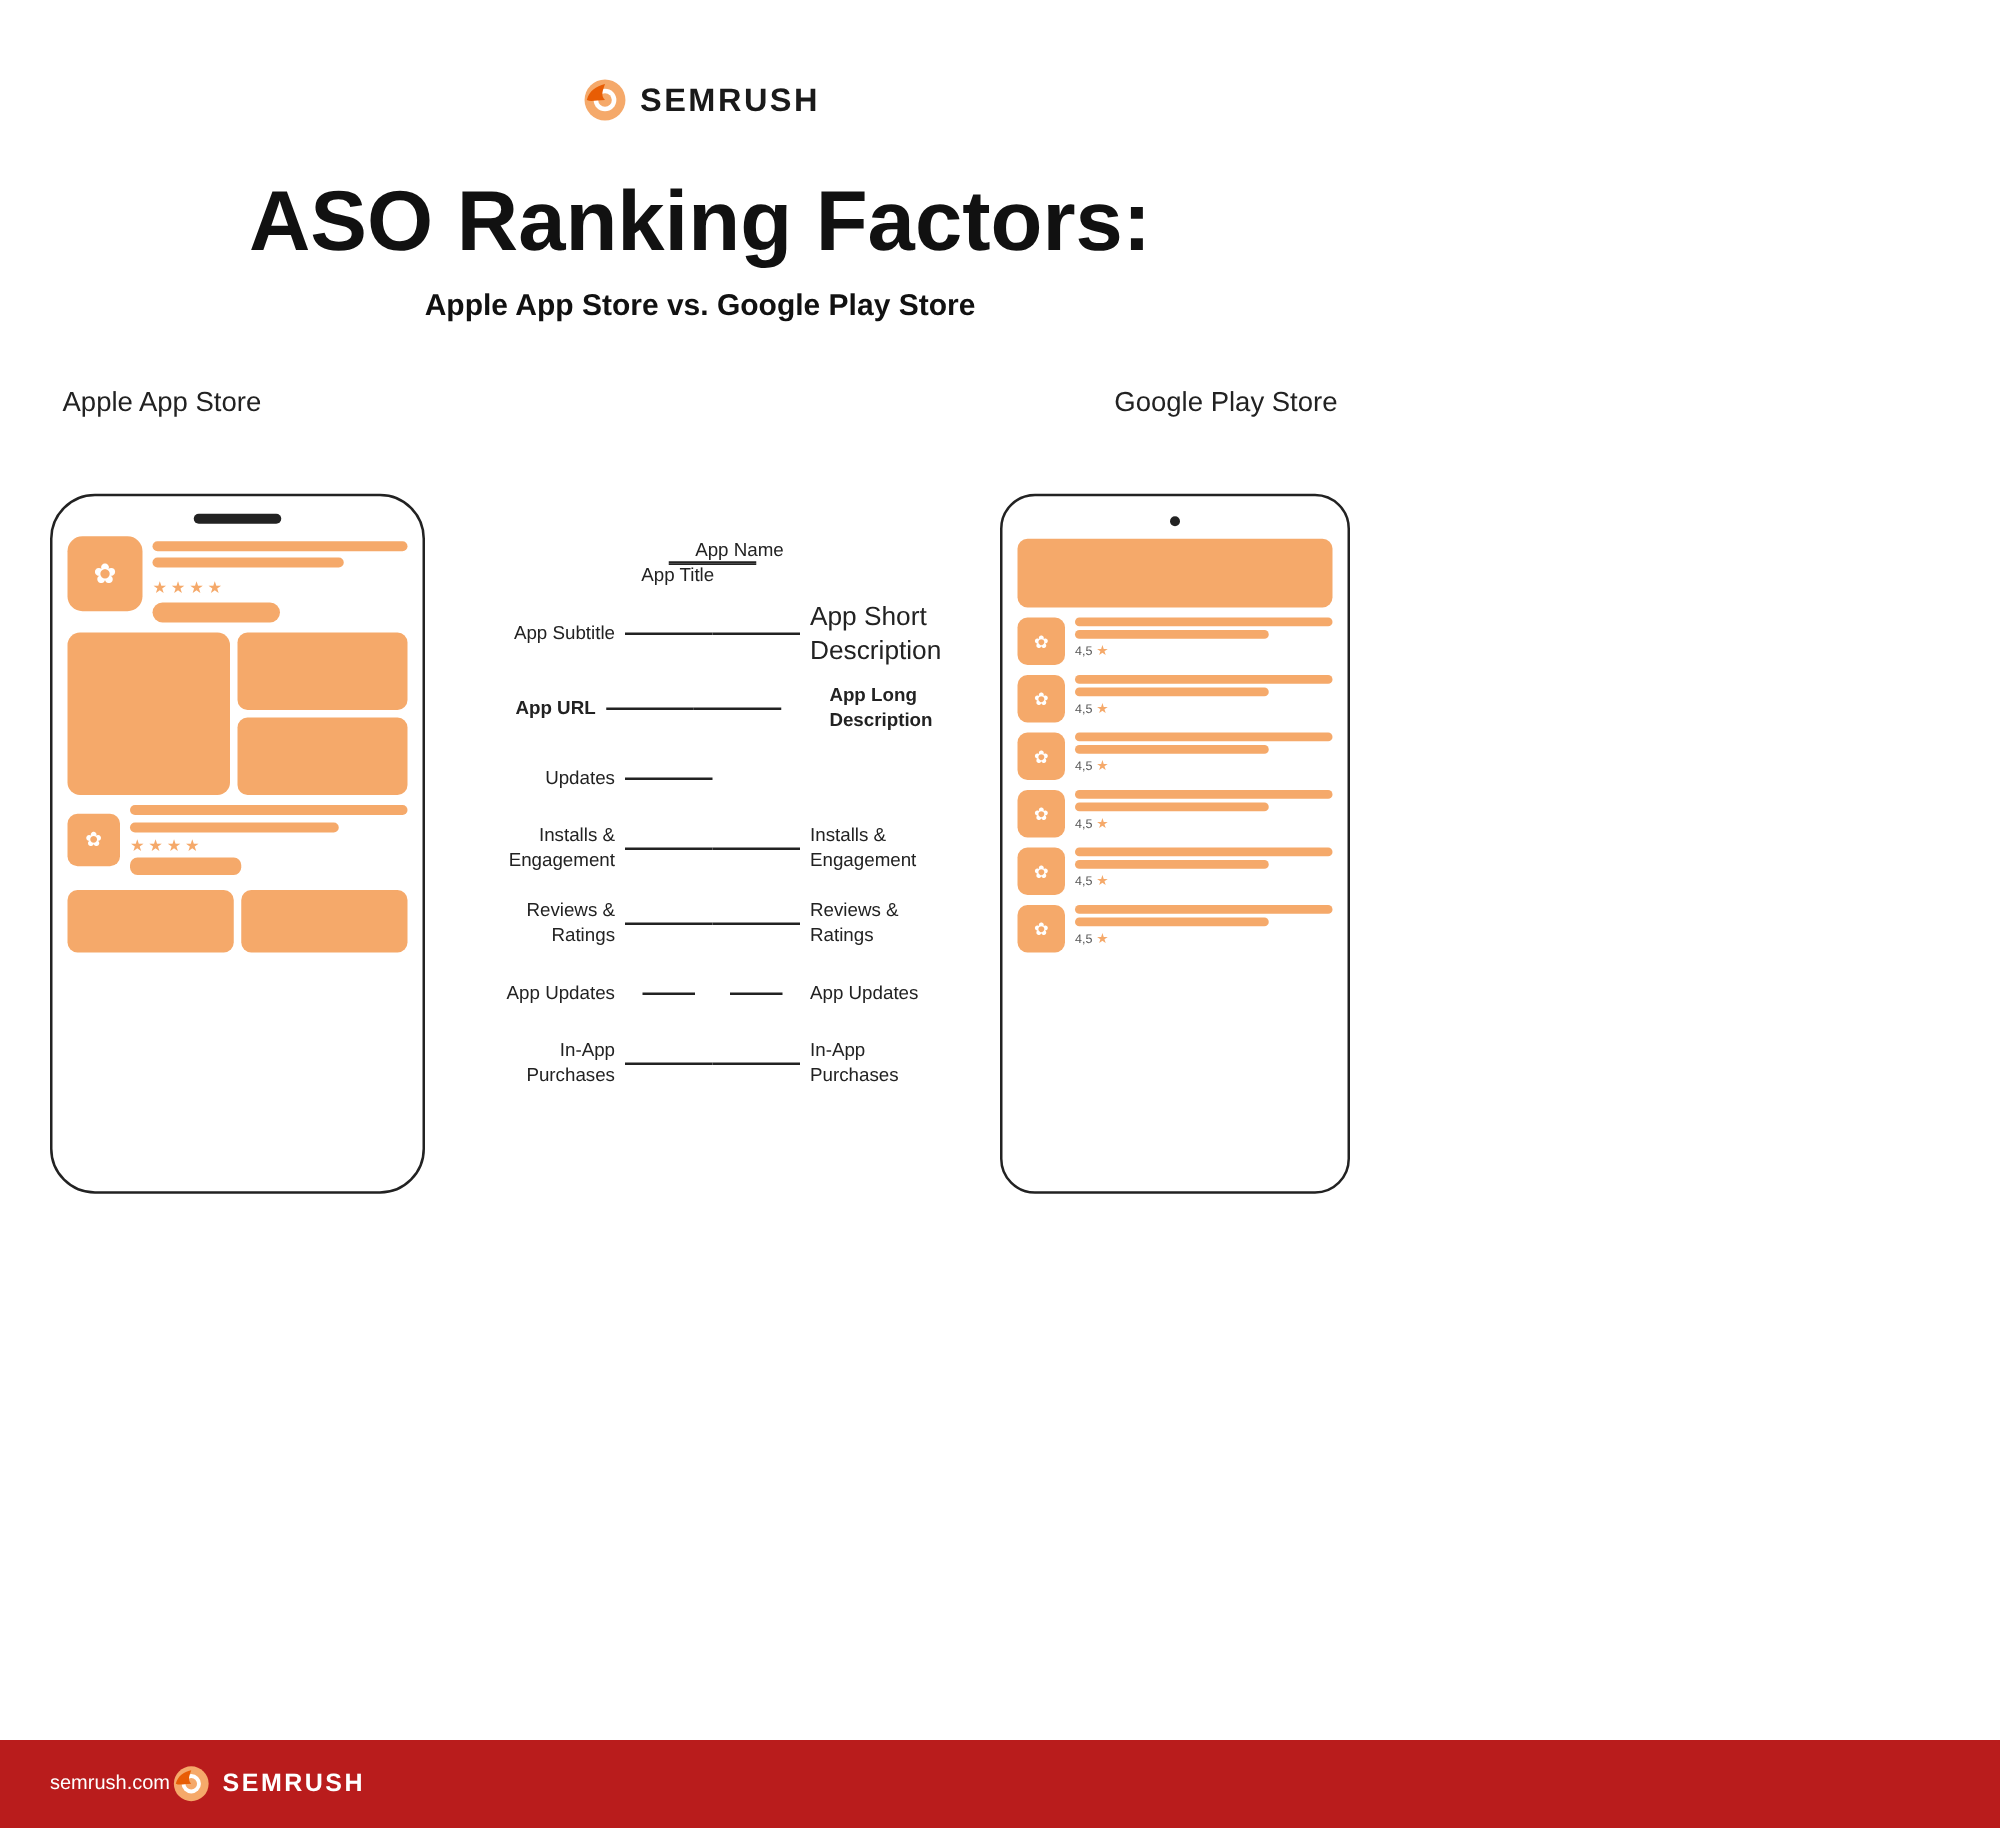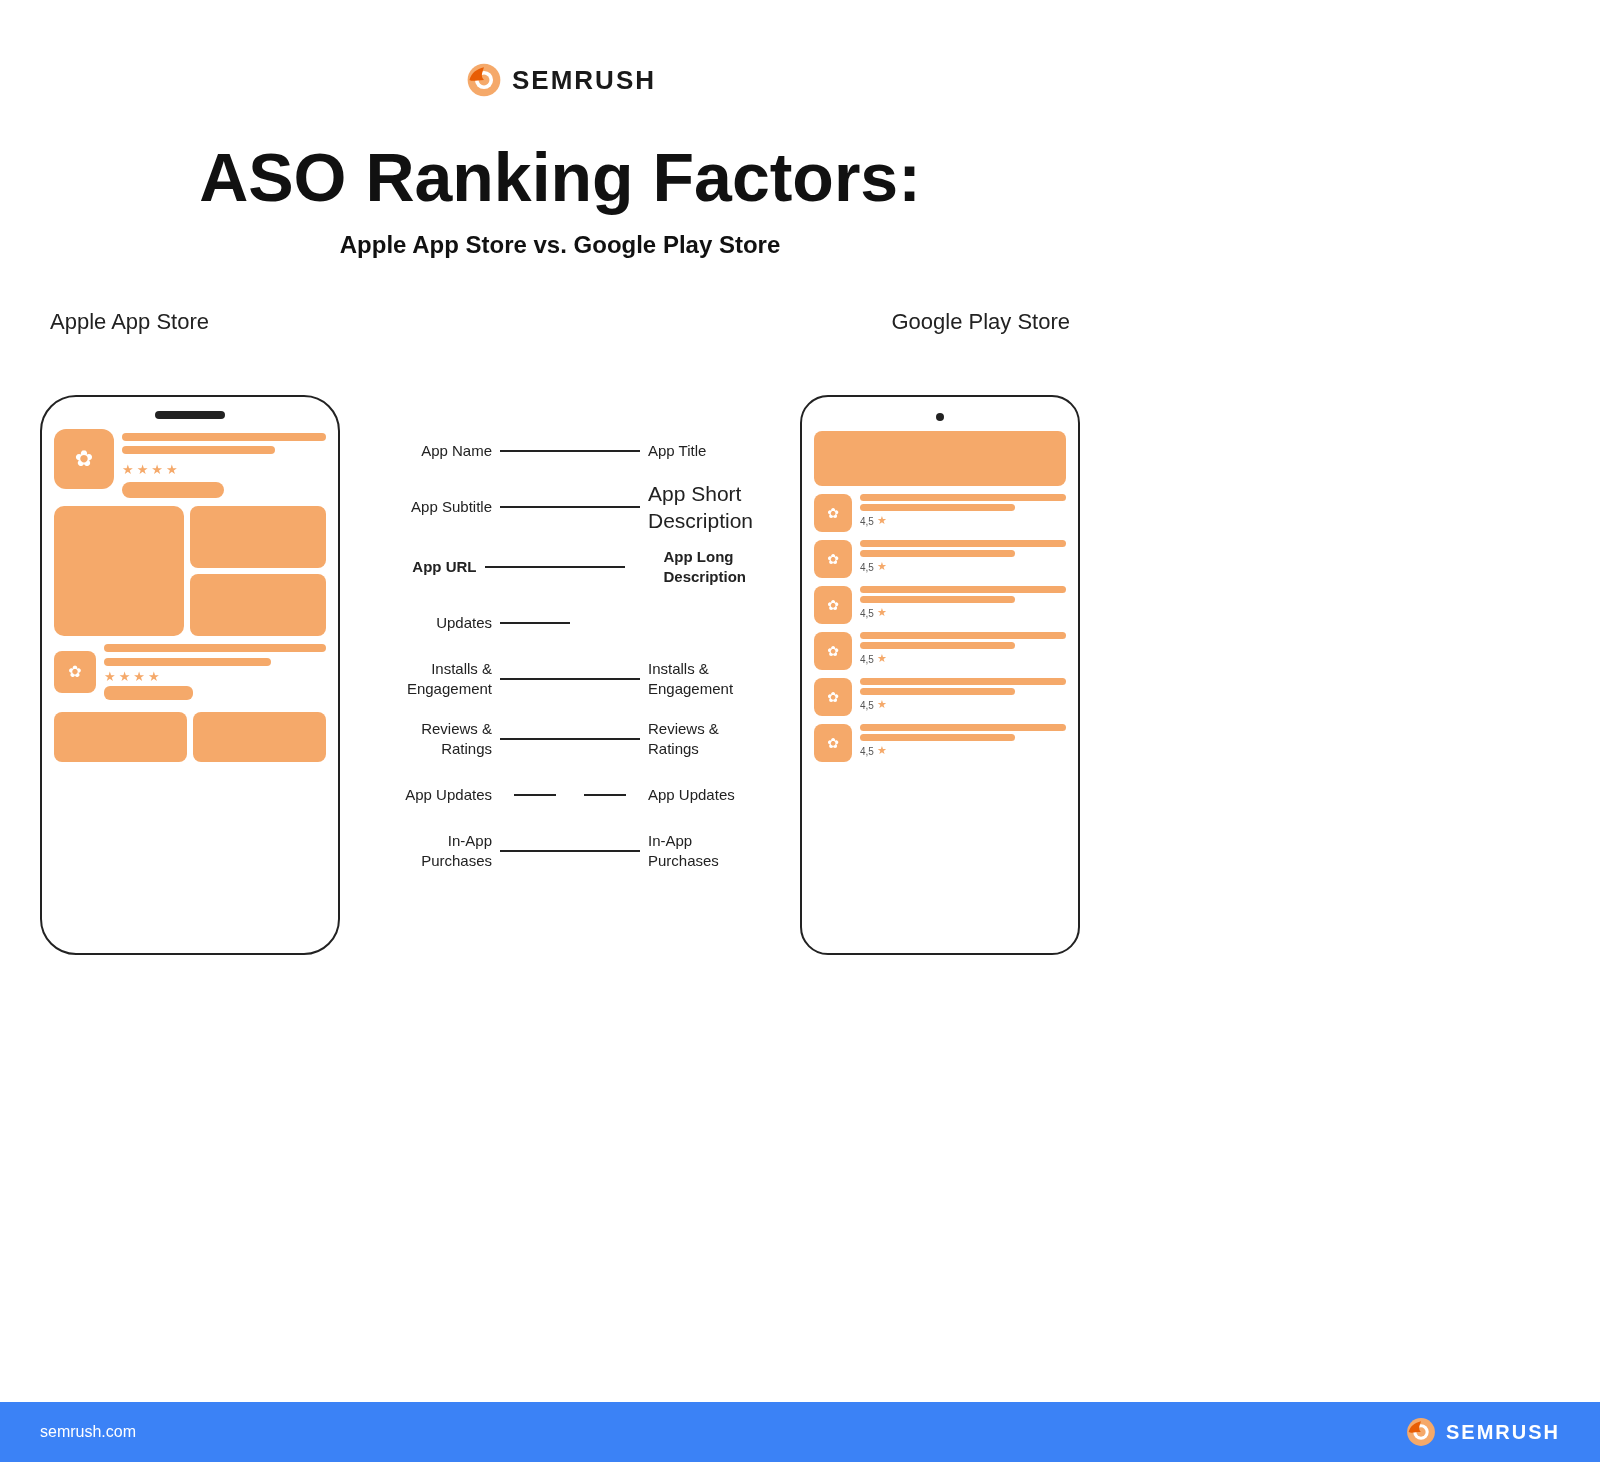--- a/index.html
+++ b/index.html
@@ -259,25 +259,24 @@
     }
 
     .google-star { color: #f5a96a; font-size: 11px; }
 
     
     .footer {
       position: fixed;
       bottom: 0;
       left: 0;
       width: 100%;
-      background: #3b82f6;
-      height: 60px;
-      display: flex;
-      align-items: center;
-      justify-content: space-between;
+      background: #b91c1c;
+      height: 70px;
+      display: flex;
+      align-items: center;
       padding: 0 40px;
     }
 
     .footer-url {
       color: #fff;
       font-size: 16px;
     }
 
     .footer-logo {
       display: flex;
@@ -374,21 +373,21 @@
       <div class="apple-bottom-bar" style="display:flex;gap:6px;background:none;padding:4px 0;">
         <div style="flex:1;height:50px;background:#f5a96a;border-radius:8px;"></div>
         <div style="flex:1;height:50px;background:#f5a96a;border-radius:8px;"></div>
       </div>
     </div>
 
     <div style="flex:1; display:flex; flex-direction:column; align-items:stretch; padding: 20px 0 0 0; position:relative;">
 
       <div style="display:flex; flex-direction:column; gap:0; margin-top:10px;">
 
-        <div style="display:flex; align-items:center; justify-content:center; min-height:52px; gap:0;">
+        <div style="display:flex; align-items:center; justify-content:center; min-height:52px; gap:0;flex-direction:column;">
           <div style="text-align:right; font-size:15px; color:#222; width:130px; position:relative; padding-right:8px;">
             <span>App Name</span>
           </div>
           <div style="display:flex;align-items:center;width:70px;justify-content:center;">
             <div style="height:1.5px;background:#222;width:100%;"></div>
           </div>
           <div style="display:flex;align-items:center;width:70px;justify-content:center;">
             <div style="height:1.5px;background:#222;width:100%;"></div>
           </div>
           <div style="text-align:left; font-size:15px; color:#222; width:130px; padding-left:8px;">

